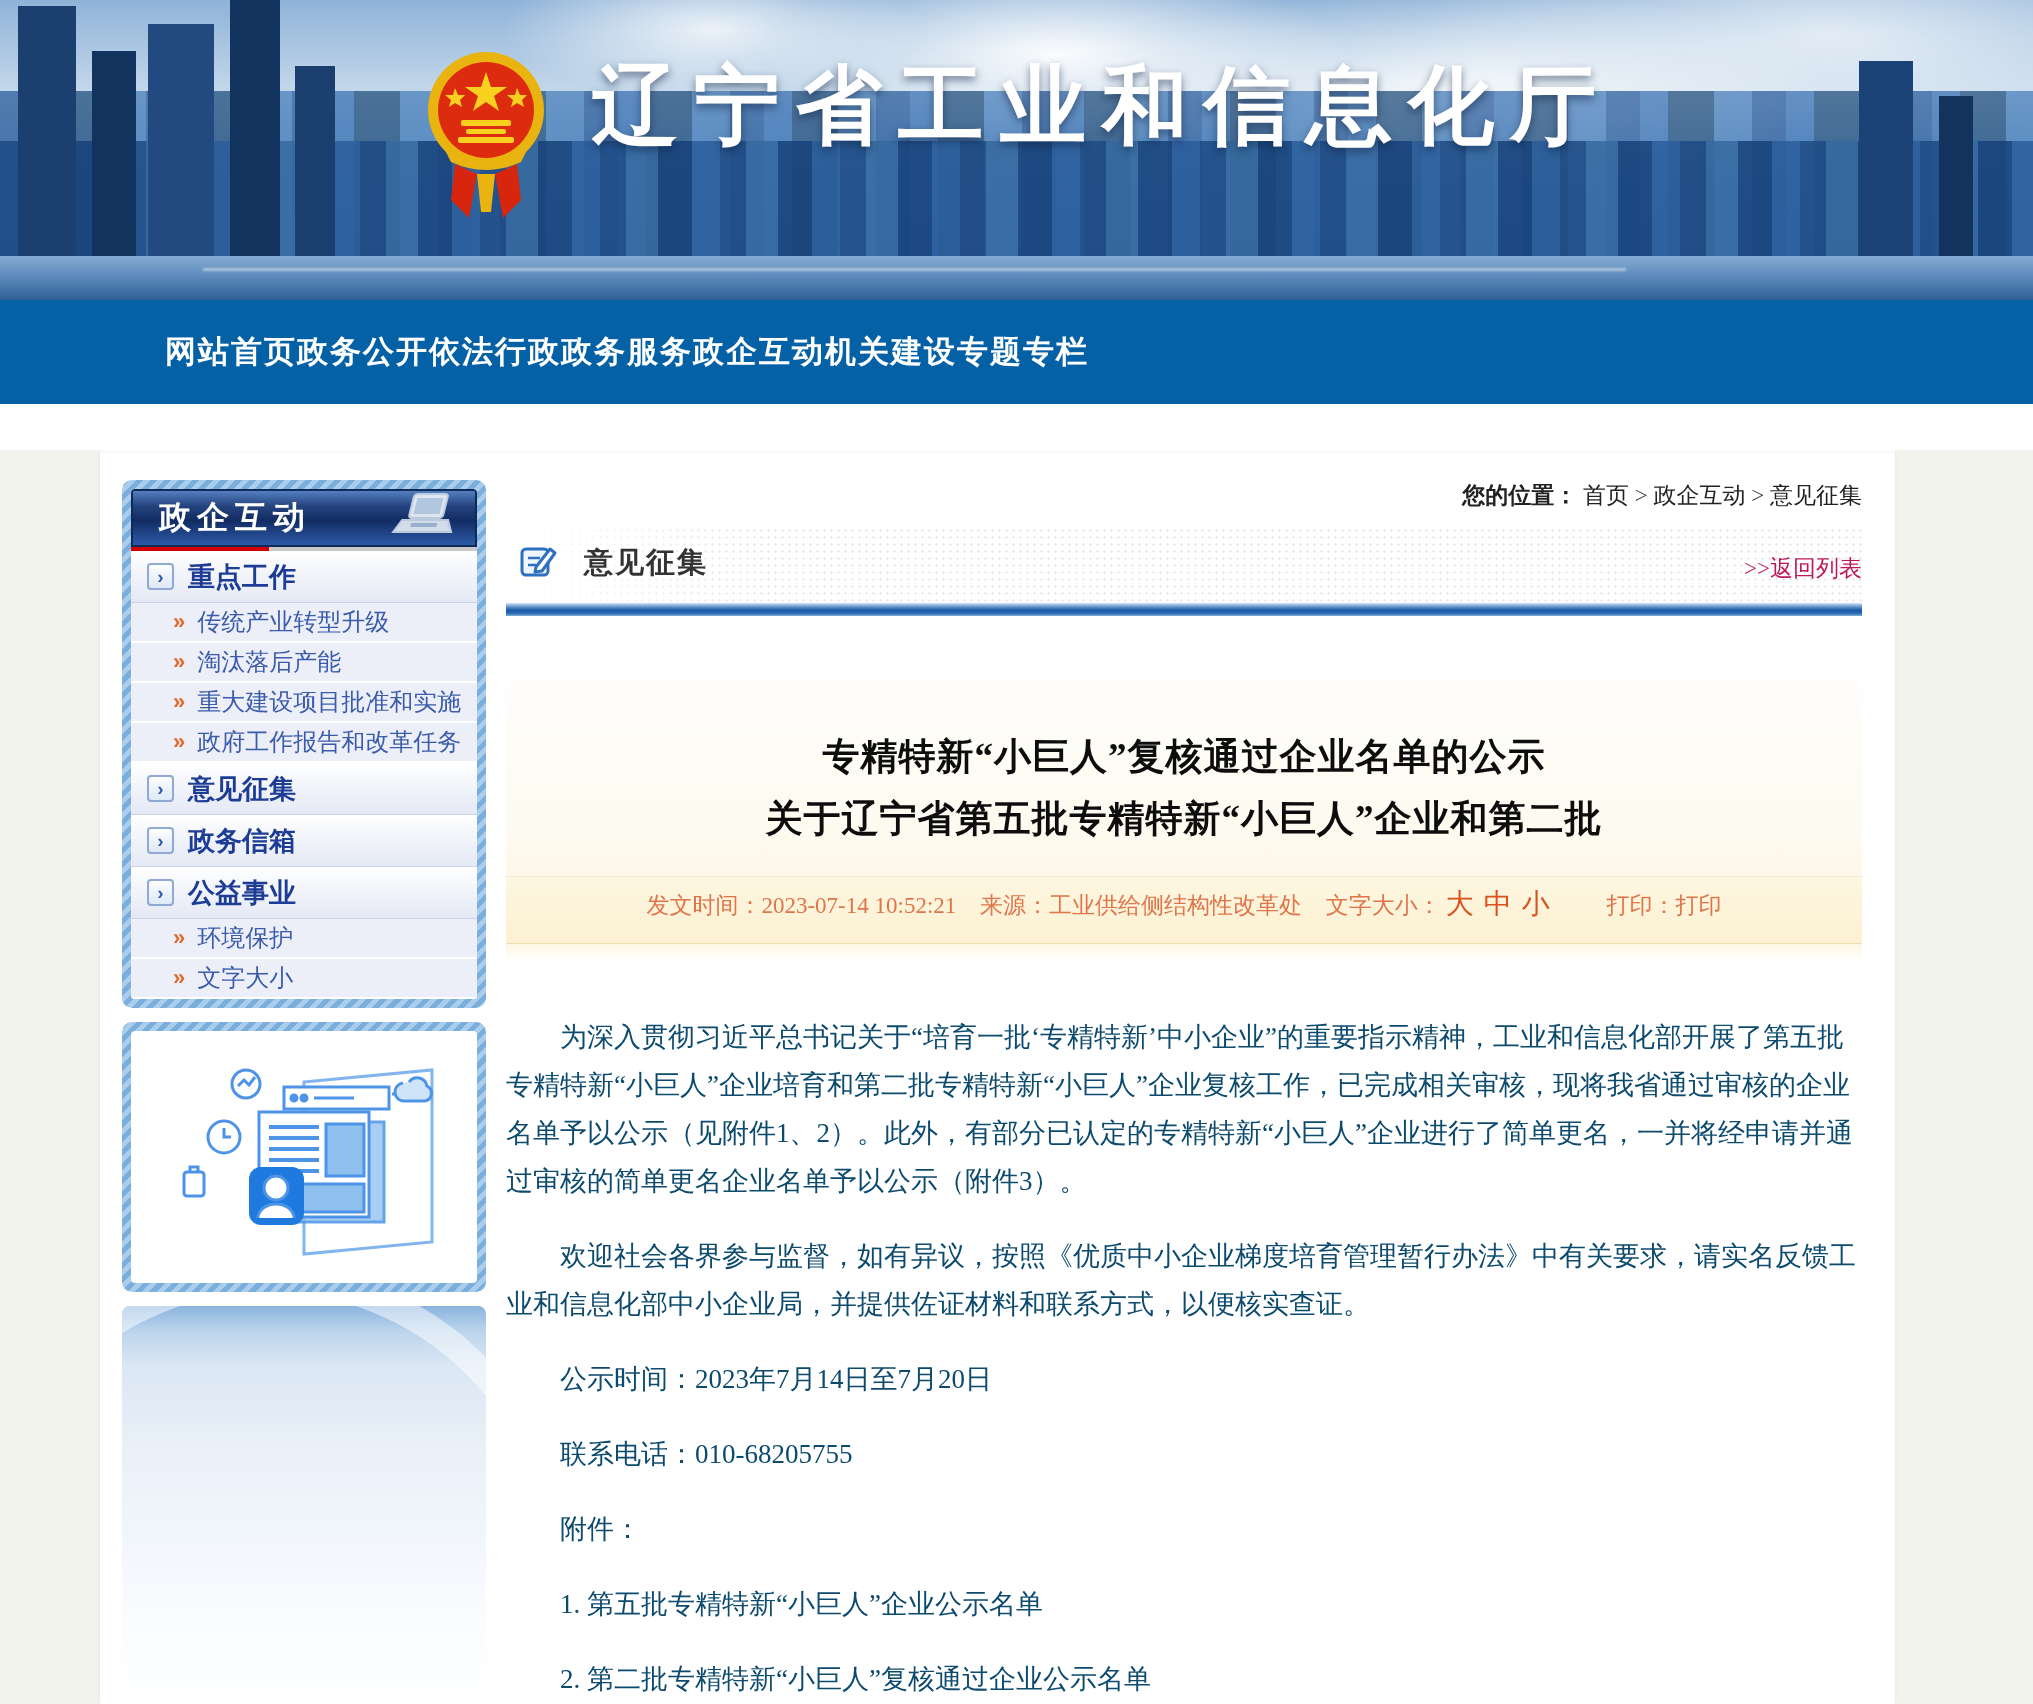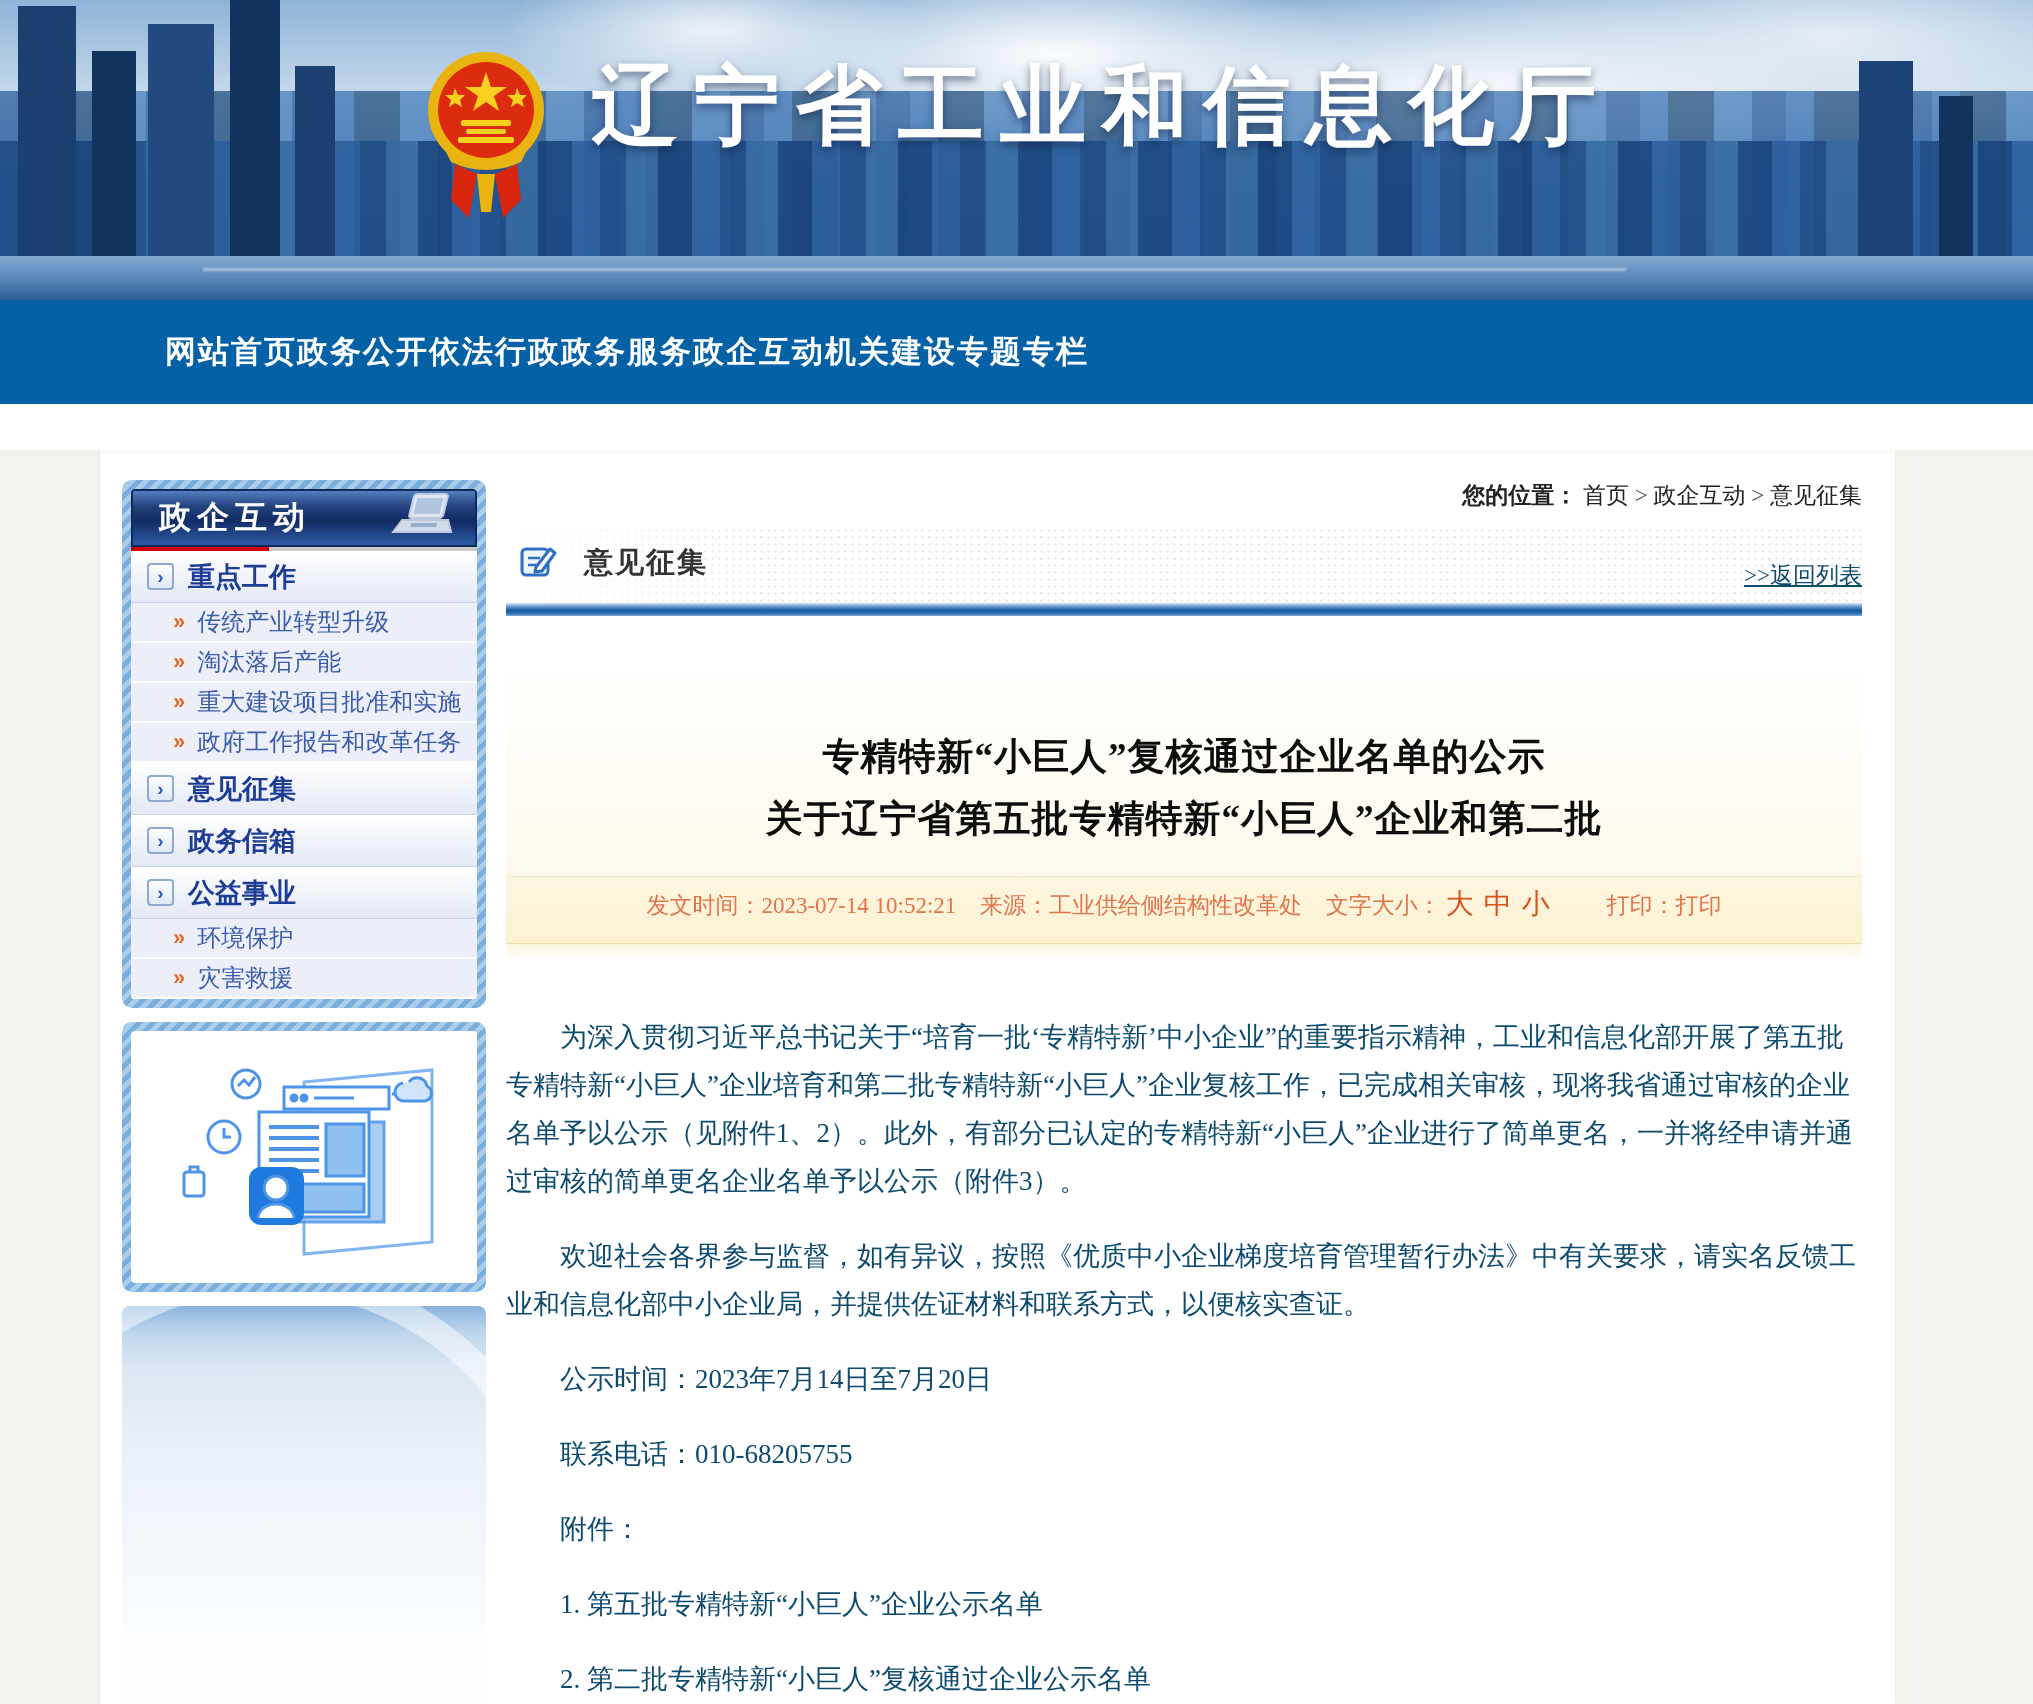--- a/index.html
+++ b/index.html
@@ -89,22 +89,22 @@
   .crumb { cursor:pointer; }
   .crumb:not(:last-child)::after { content:" > "; color:#444; }
 
   .section-head { position:relative; margin-top:16px; height:76px; }
   .section-head::before { content:""; position:absolute; inset:0; opacity:.45;
     background-image:radial-gradient(circle,#cfcfcf 1.2px, transparent 1.4px); background-size:7px 7px;
     -webkit-mask-image:linear-gradient(90deg,transparent 0,#000 18%,#000 100%); }
   .sec-left { position:relative; display:flex; align-items:center; gap:26px; padding:14px 0 0 12px; }
   .sec-title { font-size:29px; font-weight:bold; color:#333; letter-spacing:2px;
     font-family:"Liberation Sans",sans-serif; }
-  .back-link { position:absolute; right:0; bottom:12px; font-size:23px; color:#0c4a6e;
-    text-decoration:underline; cursor:pointer; }
+  .back-link { position:absolute; right:0; bottom:19px; font-size:23px; color:#be185d;
+    cursor:pointer; }
   .blue-bar { height:13px;
     background:linear-gradient(180deg,#d3e4f4 0%,#6fa0d0 25%,#1659a4 55%,#2f6cb4 80%,#7fb0dc 100%); }
 
   
   .art-head { margin-top:60px; text-align:center; padding-top:50px;
     background:linear-gradient(180deg,#fffefc 0%,#fdfaf0 55%,#fdf6e4 100%); }
   .art-title { font-size:37px; font-weight:bold; color:#0d0d0d; line-height:62px; letter-spacing:1px; }
   .meta { margin-top:26px; height:68px; line-height:54px; text-align:center;
     background:linear-gradient(180deg,#fdf6e0 0%,#fcf1d2 100%);
     border-top:1px solid #f5ecd2; border-bottom:1px solid #f0dfae;
@@ -227,21 +227,21 @@
               <span class="m-label">公益事业</span>
             </div>
               <div class="menu-item t-sub">
 
               <span class="m-arrow">»</span>
               <span class="m-label">环境保护</span>
             </div>
               <div class="menu-item t-sub">
 
               <span class="m-arrow">»</span>
-              <span class="m-label">灾害救援</span>
+              <span class="m-label">文字大小</span>
             </div>
             </div>
         </div>
       </div>
 
       <div class="side-box">
         <div class="illus">
           <svg width="300" height="230" viewBox="0 0 300 230">
             <g fill="none" stroke="#4d94e8" stroke-width="3">
               <path d="M150 40 L278 28 L278 200 L150 212 Z" opacity=".7"></path>

